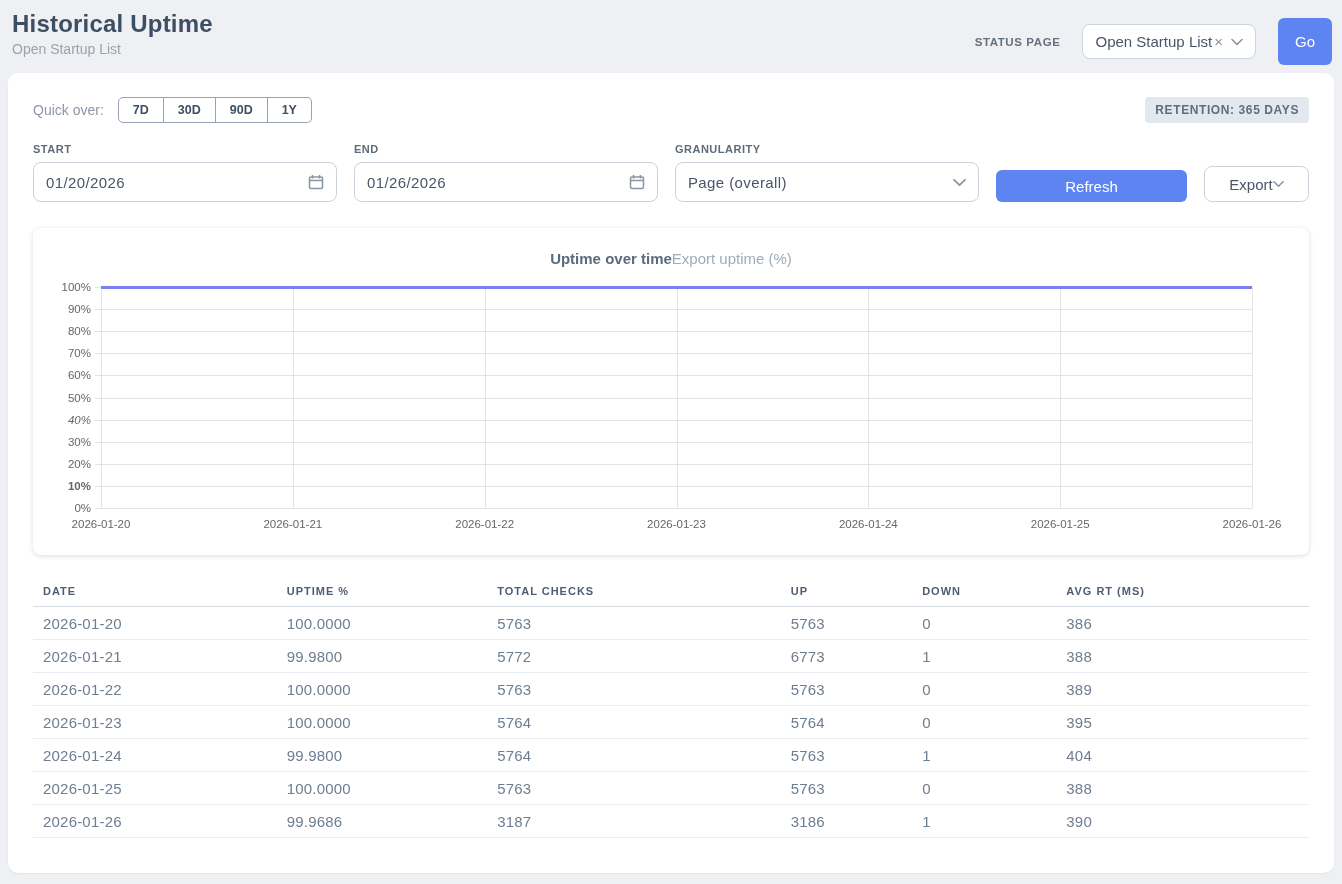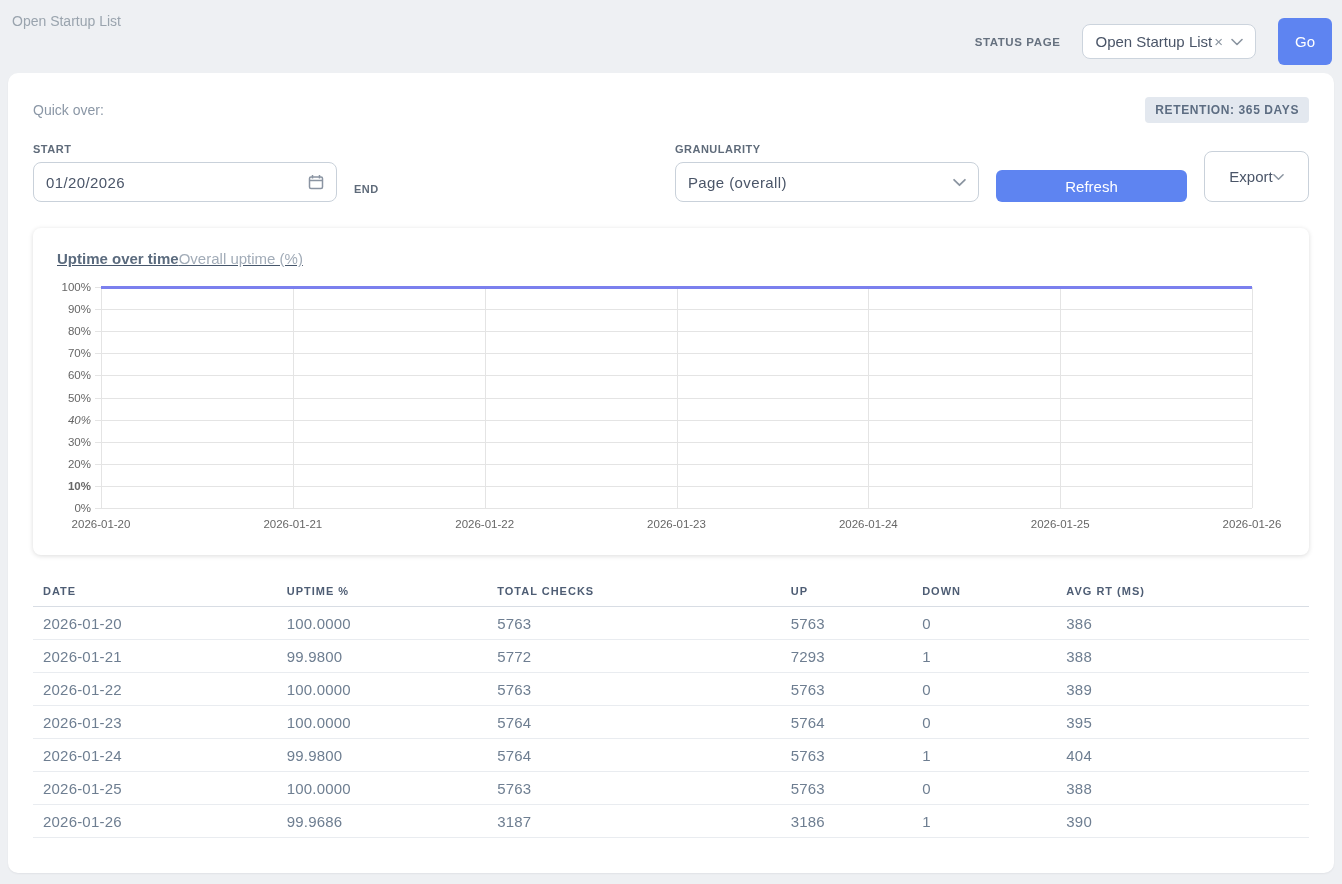--- a/index.html
+++ b/index.html
@@ -57,31 +57,31 @@
   .input-box {
     height:40px; background:#fff; border:1px solid #c9d1da; border-radius:8px;
     display:flex; align-items:center; justify-content:space-between;
     padding:0 12px; cursor:text;
   }
   .input-box .val { font-size:15px; color:#4a5568; letter-spacing:.4px; }
   .select-box { cursor:pointer; }
   .cal-icon { display:inline-flex; }
   .refresh-btn { width:193px; height:32px; margin-left:auto; }
   .export-btn {
-    width:106px; height:51px; background:#fff; border:1px solid #c9d1da; border-radius:8px;
+    width:106px; height:36px; background:#fff; border:1px solid #c9d1da; border-radius:8px;
     font-size:15px; color:#4a5568; font-family:inherit; cursor:pointer;
     display:flex; align-items:center; justify-content:center; 
   }
   
   .chart-card {
     margin-top:26px; background:#fff; border-radius:8px;
     box-shadow:0 1px 5px rgba(0,0,0,.14);
     padding:22px 24px 14px 24px;
   }
-  .chart-head { display:flex; justify-content:flex-start; align-items:center; margin-bottom:20px;text-decoration:underline; }
+  .chart-head { display:flex; justify-content:center; align-items:center; margin-bottom:20px; }
   .chart-title { font-size:15px; font-weight:700; color:#5b6b7e; }
   .chart-legend { font-size:15px; color:#a2acb8; }
   .chart-wrap { position:relative; margin-left:44px; margin-right:33px; }
   .plot { position:relative; height:221px; }
   .hline { position:absolute; left:-6px; right:0; height:1px; background:#e4e4e4; }
   .vline { position:absolute; top:0; bottom:0; width:1px; background:#e4e4e4; }
   .ylabel {
     position:absolute; right:calc(100% + 10px); width:44px; text-align:right;
     font-size:11.5px; color:#666; transform:translateY(-50%); white-space:nowrap;
   }
@@ -100,40 +100,47 @@
   .uptime-table td {
     font-size:15px; color:#6e7e91; padding:8px 10px 7px 10px;
     border-bottom:1px solid #e9ecf0; letter-spacing:.2px;
   }
 </style>
 </head>
 <body>
 
 <div class="header">
   <div>
+    <div class="page-title">Historical Uptime</div>
     <div class="page-subtitle">Open Startup List</div>
   </div>
   <div class="header-right">
     <span class="status-page-label">STATUS PAGE</span>
     <div class="status-select">
       <span class="val">Open Startup List</span>
       <span class="clear-x">×</span>
       <svg class="chev" width="12" height="8" viewBox="0 0 12 8">
           <path d="M1 1.5 L6 6.5 L11 1.5"></path>
         </svg>
     </div>
     <button class="btn-primary go-btn">Go</button>
   </div>
 </div>
 
 <div class="main-card">
 
   <div class="row-quick">
     <div class="quick-left">
       <span class="quick-label">Quick over:</span>
+      <div class="seg-group" id="seg-group">
+          <button class="seg-btn">7D</button>
+          <button class="seg-btn">30D</button>
+          <button class="seg-btn">90D</button>
+          <button class="seg-btn">1Y</button>
+        </div>
     </div>
     <span class="retention-badge">RETENTION: 365 DAYS</span>
   </div>
 
   <div class="row-filters">
     <div class="field">
       <div class="field-label">START</div>
       <div class="input-box">
         <span class="val">01/20/2026</span>
         <span class="cal-icon">
@@ -141,20 +148,31 @@
               <rect x="1.5" y="3" width="13" height="11.5" rx="1.5"></rect>
               <line x1="4.5" y1="1" x2="4.5" y2="4.5"></line>
               <line x1="11.5" y1="1" x2="11.5" y2="4.5"></line>
               <line x1="1.5" y1="6.5" x2="14.5" y2="6.5"></line>
             </svg>
         </span>
       </div>
     </div>
     <div class="field">
       <div class="field-label">END</div>
+      <div class="input-box">
+        <span class="val">01/26/2026</span>
+        <span class="cal-icon">
+          <svg width="16" height="16" viewBox="0 0 16 16" fill="none" stroke="#8a94a2" stroke-width="1.5">
+              <rect x="1.5" y="3" width="13" height="11.5" rx="1.5"></rect>
+              <line x1="4.5" y1="1" x2="4.5" y2="4.5"></line>
+              <line x1="11.5" y1="1" x2="11.5" y2="4.5"></line>
+              <line x1="1.5" y1="6.5" x2="14.5" y2="6.5"></line>
+            </svg>
+        </span>
+      </div>
     </div>
     <div class="field">
       <div class="field-label">GRANULARITY</div>
       <div class="input-box select-box">
         <span class="val">Page (overall)</span>
         <svg class="chev" width="13" height="9" viewBox="0 0 12 8">
             <path d="M1 1.5 L6 6.5 L11 1.5"></path>
           </svg>
       </div>
     </div>
@@ -163,21 +181,21 @@
       <span>Export</span>
       <svg class="chev" width="11" height="8" viewBox="0 0 12 8">
           <path d="M1 1.5 L6 6.5 L11 1.5"></path>
         </svg>
     </button>
   </div>
 
   <div class="chart-card">
     <div class="chart-head">
       <span class="chart-title">Uptime over time</span>
-      <span class="chart-legend">Overall uptime (%)</span>
+      <span class="chart-legend">Export uptime (%)</span>
     </div>
     <div class="chart-wrap">
       <div class="plot" id="plot">
           <div class="hline" style="top: 0%;"></div>
           <div class="ylabel" style="top: 0%;">100%</div>
           <div class="hline" style="top: 10%;"></div>
           <div class="ylabel" style="top: 10%;">90%</div>
           <div class="hline" style="top: 20%;"></div>
           <div class="ylabel" style="top: 20%;">80%</div>
           <div class="hline" style="top: 30%;"></div>
@@ -244,21 +262,21 @@
           <td>100.0000</td>
           <td>5763</td>
           <td>5763</td>
           <td>0</td>
           <td>386</td>
         </tr>
         <tr>
           <td>2026-01-21</td>
           <td>99.9800</td>
           <td>5772</td>
-          <td>7293</td>
+          <td>6773</td>
           <td>1</td>
           <td>388</td>
         </tr>
         <tr>
           <td>2026-01-22</td>
           <td>100.0000</td>
           <td>5763</td>
           <td>5763</td>
           <td>0</td>
           <td>389</td>

